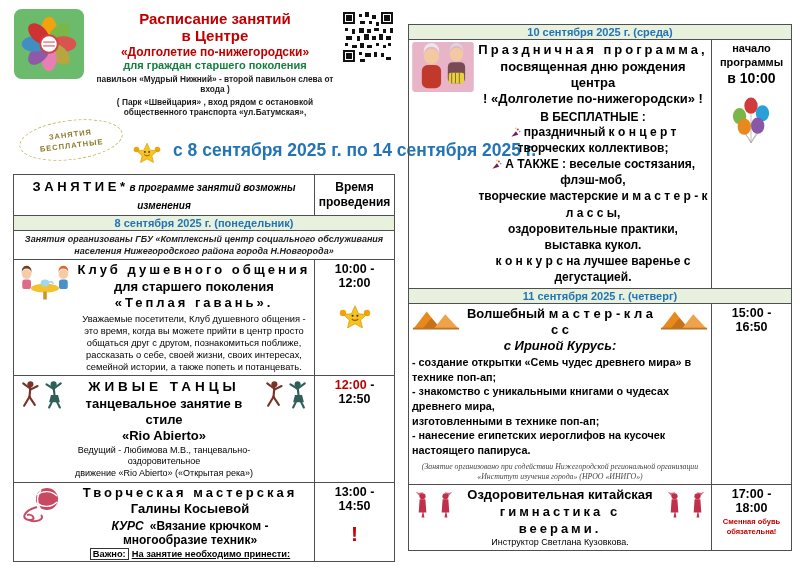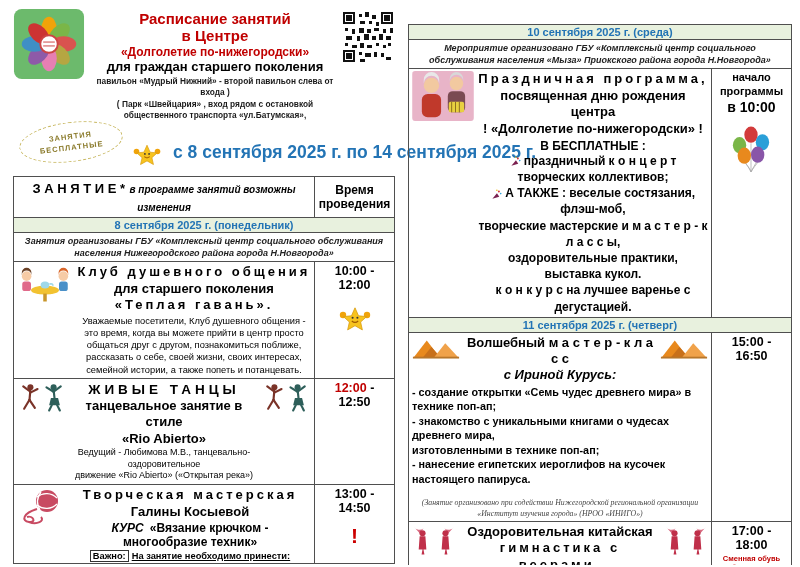--- a/index.html
+++ b/index.html
@@ -9,21 +9,21 @@
   .col-left  { position:absolute; left:13px;  top:8px;  width:382px; }
   .col-right { position:absolute; left:408px; top:24px; width:384px; }
 
   
   .hdr { display:flex; align-items:flex-start; }
   .hdr .logo { flex:0 0 74px; }
   .hdr .titles { flex:1; text-align:center; padding:2px 2px 0 2px; }
   .hdr .qr { flex:0 0 52px; padding-top:4px; }
   .t1 { color:#c00000; font-weight:bold; font-size:15px; line-height:1.15; }
   .t3 { color:#c00000; font-weight:bold; font-size:12px; line-height:1.2; }
-  .t4 { color:#000000; font-weight:bold; font-size:13px; line-height:1.2; }
+  .t4 { color:#15803d; font-weight:bold; font-size:11px; line-height:1.2; }
   .addr { font-size:8.3px; font-weight:bold; color:#1a1a1a; line-height:1.25; margin-top:2px; }
 
   .strip { position:relative; height:56px; }
   .badge { position:absolute; left:6px; top:2px; width:104px; height:40px;
            border:1.5px dashed #c9b964; border-radius:50%; transform:rotate(-7deg);
            display:flex; flex-direction:column; align-items:center; justify-content:center; gap:2px; }
   .badge span { font-size:7.5px; font-weight:bold; color:#8a7a2a; letter-spacing:1px; }
   .daterange { position:absolute; left:120px; top:22px; right:0; display:flex; align-items:flex-start; gap:12px; }
   .daterange .txt { color:#2374b5; font-weight:bold; font-size:17.5px; white-space:nowrap; }
 
@@ -58,21 +58,21 @@
 
   .time-cell { text-align:center; font-weight:bold; font-size:12.5px; vertical-align:top; padding-top:5px; }
   .time-cell .red { color:#c00000; }
   .tc-note { color:#c00000; font-size:7.5px; font-weight:bold; line-height:1.3; margin-top:2px; }
   .tc-start { font-size:11px; font-weight:bold; line-height:1.25; }
   .tc-start .big { font-size:14px; }
   .excl { display:block; color:#cc0000; font-weight:bold; font-size:21px; margin-top:10px; line-height:1; }
 
   .bullets { text-align:left; font-weight:bold; font-size:10.8px; line-height:1.35; margin-top:1px; }
   .footnote { font-family:"Liberation Serif", serif; font-style:italic; font-size:7.8px;
-              color:#444; text-align:center; margin-top:12px; line-height:1.3; }
+              color:#444; text-align:center; margin-top:5px; line-height:1.3; }
   .prog-label { font-weight:bold; font-size:12px; margin-top:2px; }
   .prog-item { font-weight:bold; font-size:12px; line-height:1.35; }
   .inst { font-size:9px; line-height:1.2; }
   svg.ic { display:inline-block; vertical-align:middle; }
 </style>
 </head>
 <body>
 
 <svg width="0" height="0" style="position:absolute">
   <defs>
@@ -413,23 +413,20 @@
     <table class="tbl">
       <colgroup>
           <col>
           <col class="c-time">
         </colgroup>
 
       <tbody>
           <tr class="date-row">
         <td colspan="2">10 сентября 2025 г. (среда)</td>
       </tr>
-      <tr class="org-row">
-        <td colspan="2">Мероприятие организовано  ГБУ «Комплексный центр социального обслуживания населения «Мыза» Приокского района города  Н.Новгорода»</td>
-      </tr>
 
       <tr>
         <td>
           <div class="act-flex">
             <span class="icside"><svg class="ic" width="62" height="50">
                     <use href="#sym-elderly"></use>
                   </svg></span>
             <div class="act-text">
               <div class="t-sp">Праздничная программа,</div>
               <div class="t-b">посвященная дню рождения центра</div>

